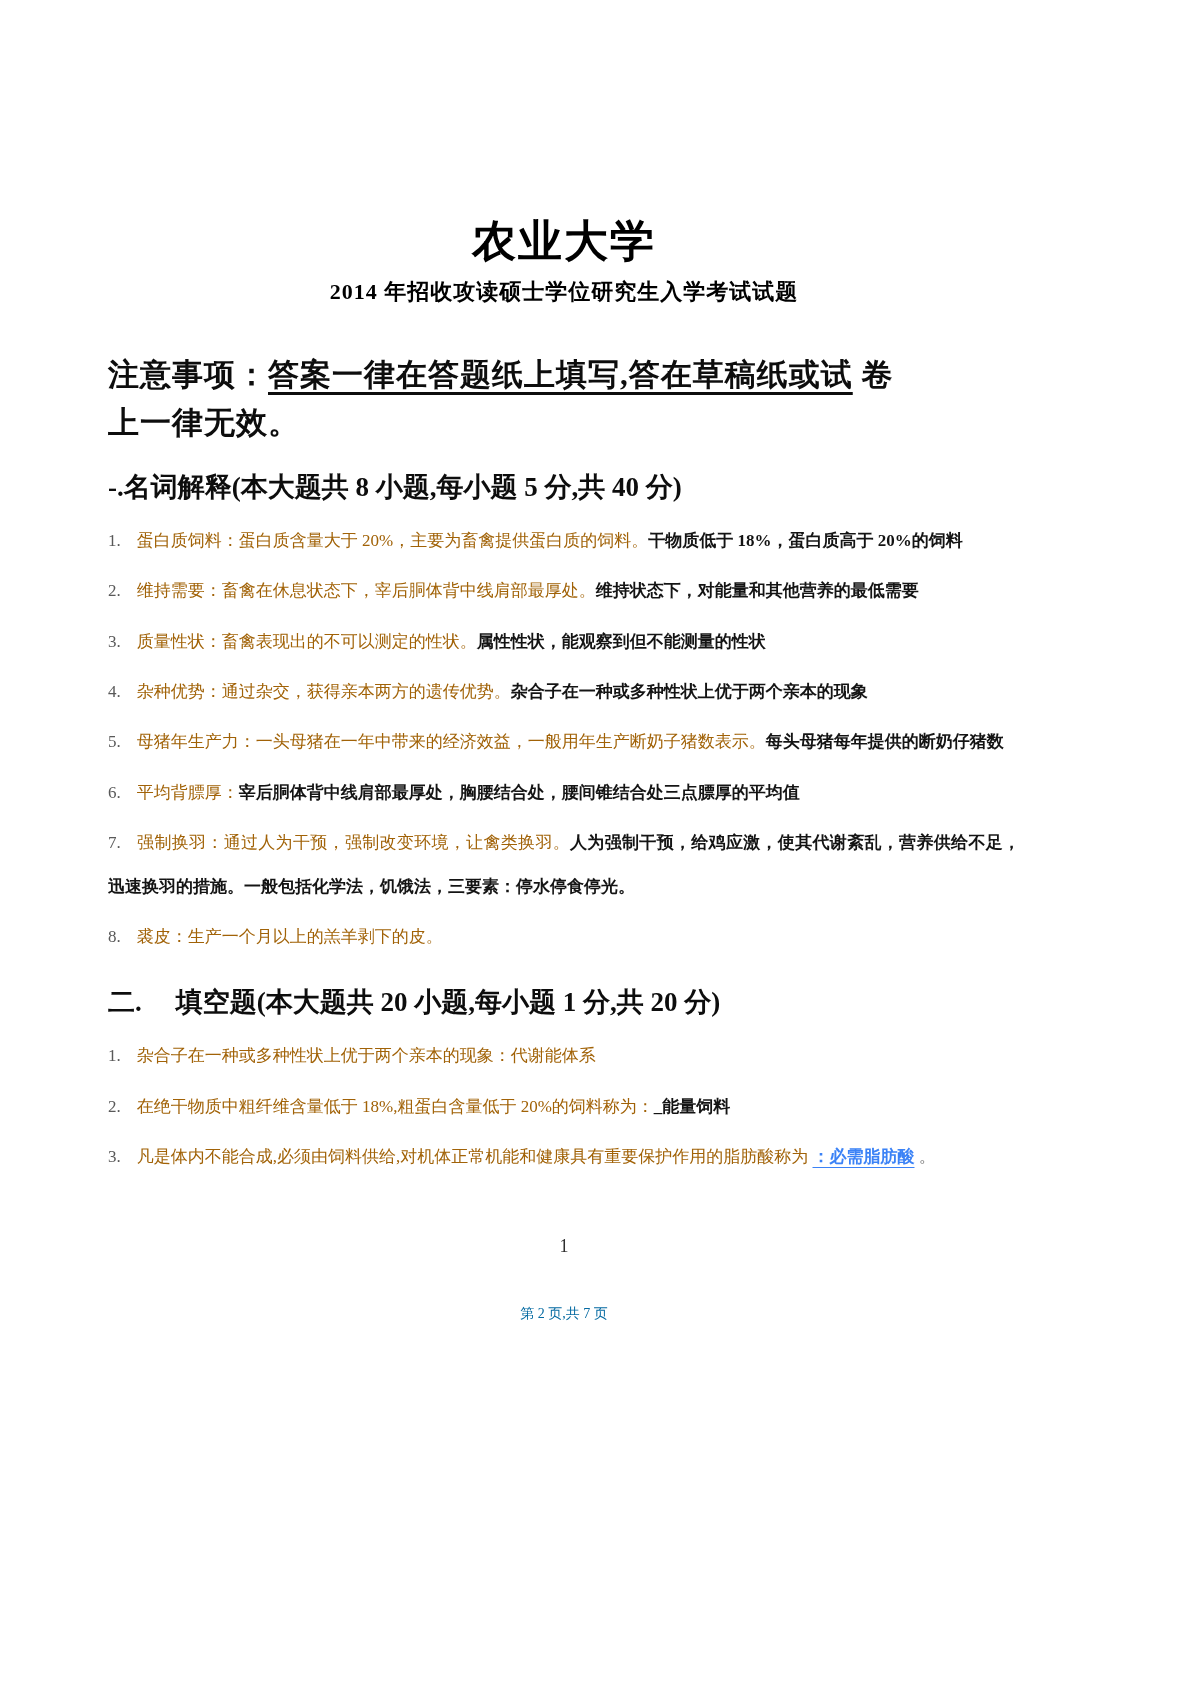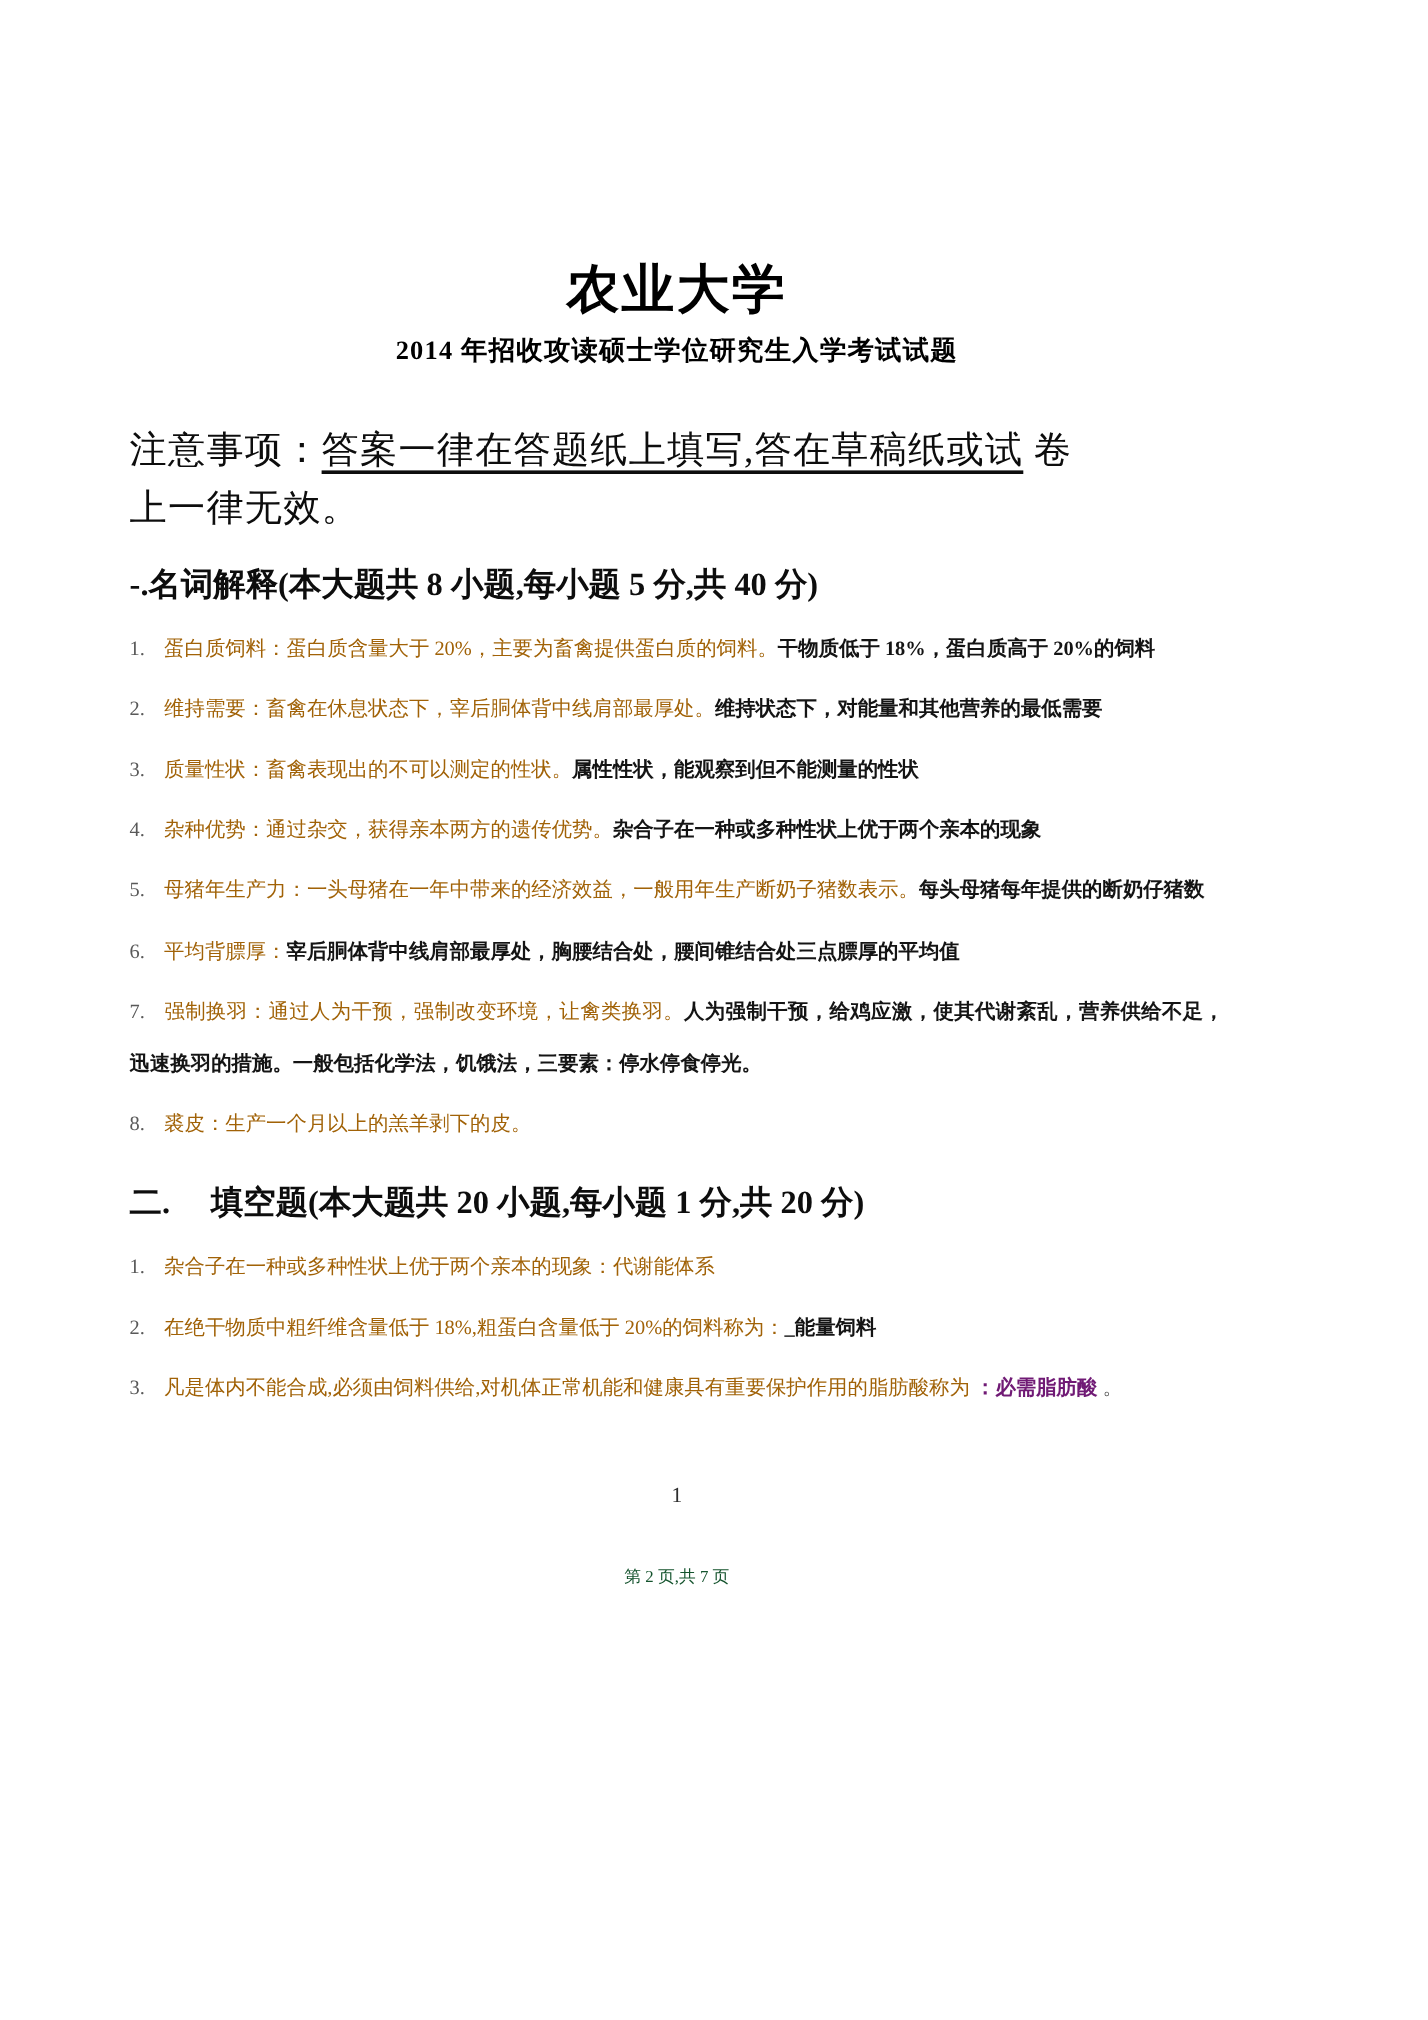--- a/index.html
+++ b/index.html
@@ -20,41 +20,41 @@
     text-align:center; font-size:22px; font-weight:700;
     color:#000; margin-top:6px; letter-spacing:1px;
   }
   .subject-line {
     margin-top:46px; margin-left:88px;
     font-size:22px; color:#2e2e2e;
   }
   .subject-line .u { text-decoration:underline; text-underline-offset:5px; }
 
   .notice {
-    margin-top:44px; font-size:31px; font-weight:400; color:#0d0d0d;
+    margin-top:44px; font-size:31px; font-weight:700; color:#0d0d0d;
     line-height:1.55; letter-spacing:1px;
   }
   .notice .u { text-decoration:underline; text-underline-offset:7px; }
 
   .sec-heading {
     margin-top:22px; font-size:27px; font-weight:700; color:#0d0d0d;
   }
   .sec-heading .sec-num { margin-right:34px; }
 
   .items { margin-top:14px; }
   .item {
     font-size:17px; line-height:2.55; text-align:justify;
     margin:7px 0; color:#595959;
   }
   .item .num { color:#595959; margin-right:16px; }
   .item .normal { color:#a16207; }
   .item .bold { font-weight:700; color:#141414; }
   .item .bold-u {
-    font-weight:700; color:#701a75;
-    text-underline-offset:5px;
+    font-weight:700; color:#3b82f6;
+    text-decoration:underline; text-underline-offset:5px;
   }
   .item .suffix { color:#595959; }
 
   .sec2-heading { margin-top:26px; margin-bottom:10px; }
 
   .page-number {
     text-align:center; margin-top:58px;
     font-size:18px; color:#2e2e2e;
   }
   .page-footer {
@@ -90,15 +90,15 @@
 
   <div class="sec-heading sec2-heading"><span class="sec-num">二.</span><span>填空题(本大题共 20 小题,每小题 1 分,共 20 分)</span></div>
 
   <div class="items">
     <p class="item"><span class="num">1.</span><span class="normal">杂合子在一种或多种性状上优于两个亲本的现象：代谢能体系</span><span class="bold"></span></p>
     <p class="item"><span class="num">2.</span><span class="normal">在绝干物质中粗纤维含量低于 18%,粗蛋白含量低于 20%的饲料称为：</span><span class="bold">_能量饲料</span></p>
     <p class="item"><span class="num">3.</span><span class="normal">凡是体内不能合成,必须由饲料供给,对机体正常机能和健康具有重要保护作用的脂肪酸称为 </span><span class="bold-u">：必需脂肪酸</span><span class="suffix"> 。</span></p>
   </div>
 
   <div class="page-number">1</div>
-  <div class="page-footer" style="color: #14532d;">第 2 页,共 7 页</div>
+  <div class="page-footer" style="color: #0369a1;">第 2 页,共 7 页</div>
 
 </div>
 
 </body></html>

